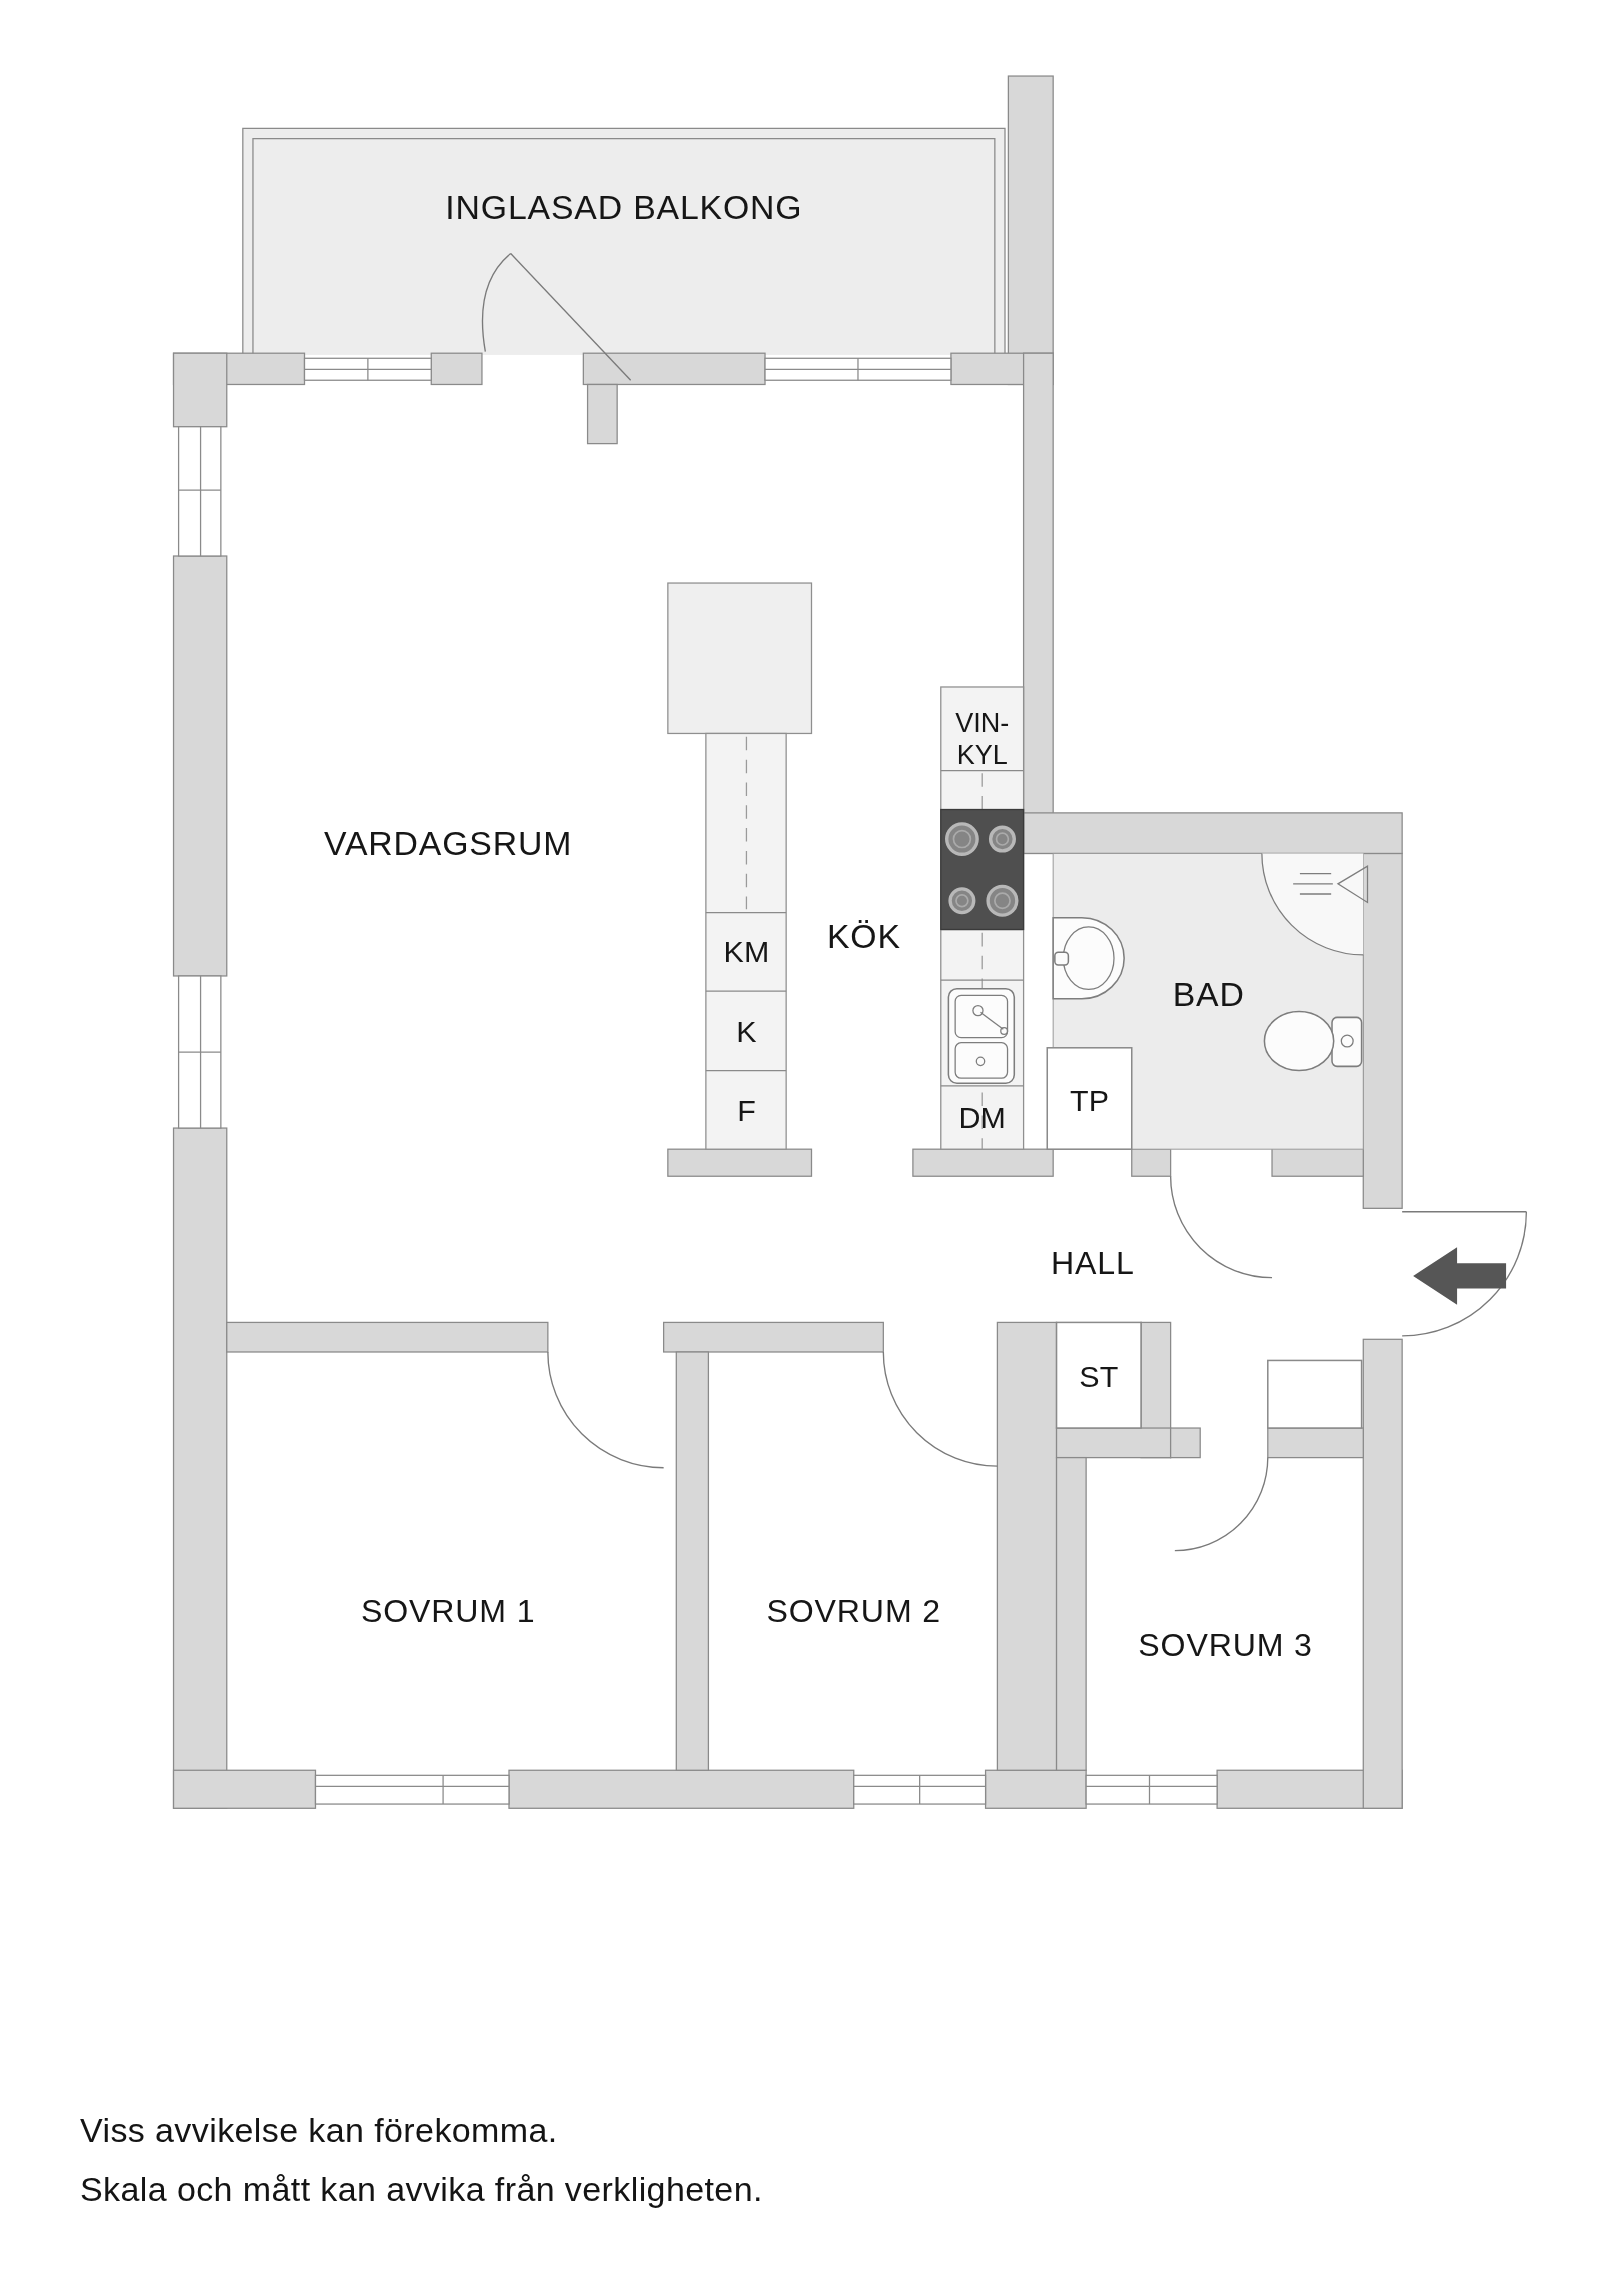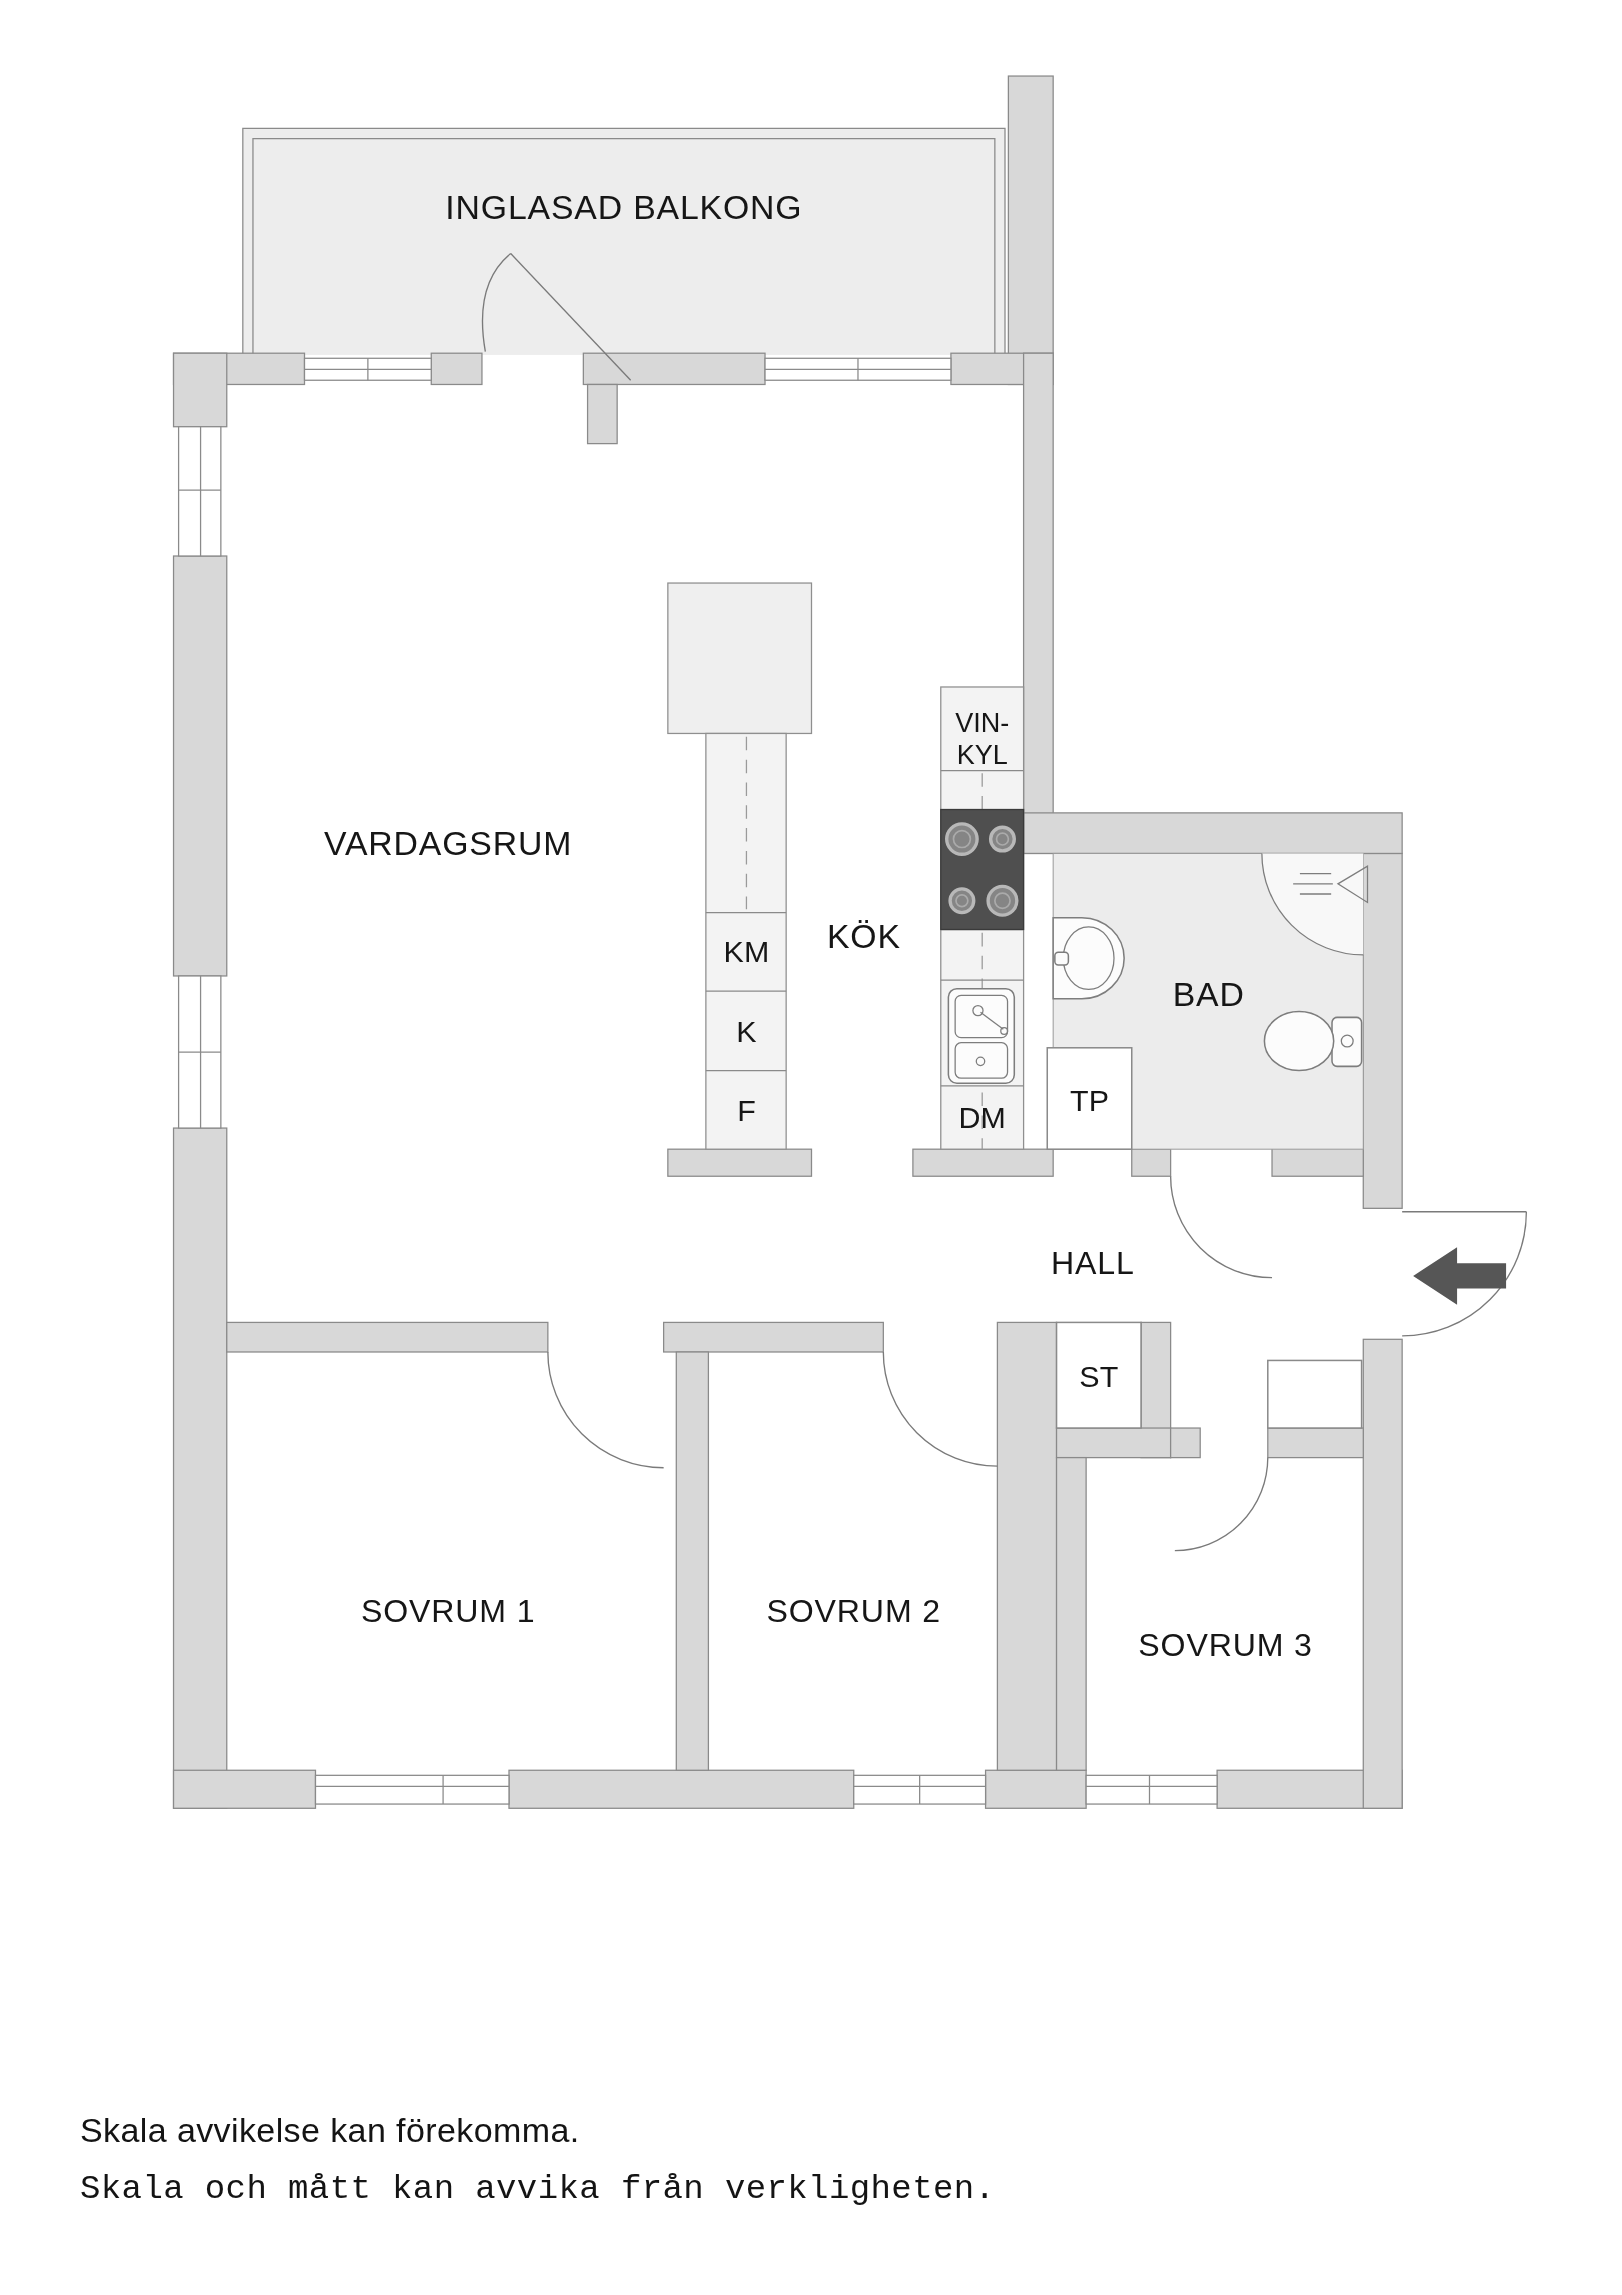--- a/index.html
+++ b/index.html
@@ -22,21 +22,21 @@
   .fixture{fill:#fcfcfc;stroke:#7d7d7d;stroke-width:1.8;}
   .fixline{stroke:#7d7d7d;stroke-width:1.5;fill:none;}
   .arrow{fill:#565656;stroke:none;}
   text{font-family:"Liberation Sans",sans-serif;fill:#161616;text-anchor:middle;}
   .t40{font-size:40px;letter-spacing:1px;}
   .t38{font-size:38px;letter-spacing:1px;}
   .t36{font-size:36px;}
   .t32{font-size:32px;}
   .footer-line{position:absolute;left:80px;font-size:34px;color:#141414;letter-spacing:0.4px;}
   .fl1{top:2111px;}
-  .fl2{top:2170px;font-family:Liberation Mono, monospace;}
+  .fl2{top:2170px;}
   .logo{position:absolute;left:982px;top:2154px;display:flex;align-items:center;}
   .logo-mark{width:108px;height:79px;margin-right:13.5px;position:static;}
   .logo-text{font-size:64px;line-height:1;color:#29abe2;letter-spacing:0px;}
   .logo-reg{font-size:25px;color:#29abe2;vertical-align:super;line-height:1;}
 </style>
 </head>
 <body>
 
 <div class="page">
 
@@ -218,18 +218,18 @@
     <text class="t36" x="1289" y="1315">TP</text>
     <text class="t32" x="1162" y="866">VIN-</text>
     <text class="t32" x="1162" y="904">KYL</text>
     <text class="t36" x="883" y="1139">KM</text>
     <text class="t36" x="883" y="1233">K</text>
     <text class="t36" x="883" y="1327">F</text>
     <text class="t36" x="1162" y="1335">DM</text>
   </g>
 </svg>
 
-  <div class="footer-line fl1">Skala avvikelse kan förekomma.</div>
+  <div class="footer-line fl1">Viss avvikelse kan förekomma.</div>
   <div class="footer-line fl2">Skala och mått kan avvika från verkligheten.</div>
 
 
 </div>
 
 
 </body></html>

